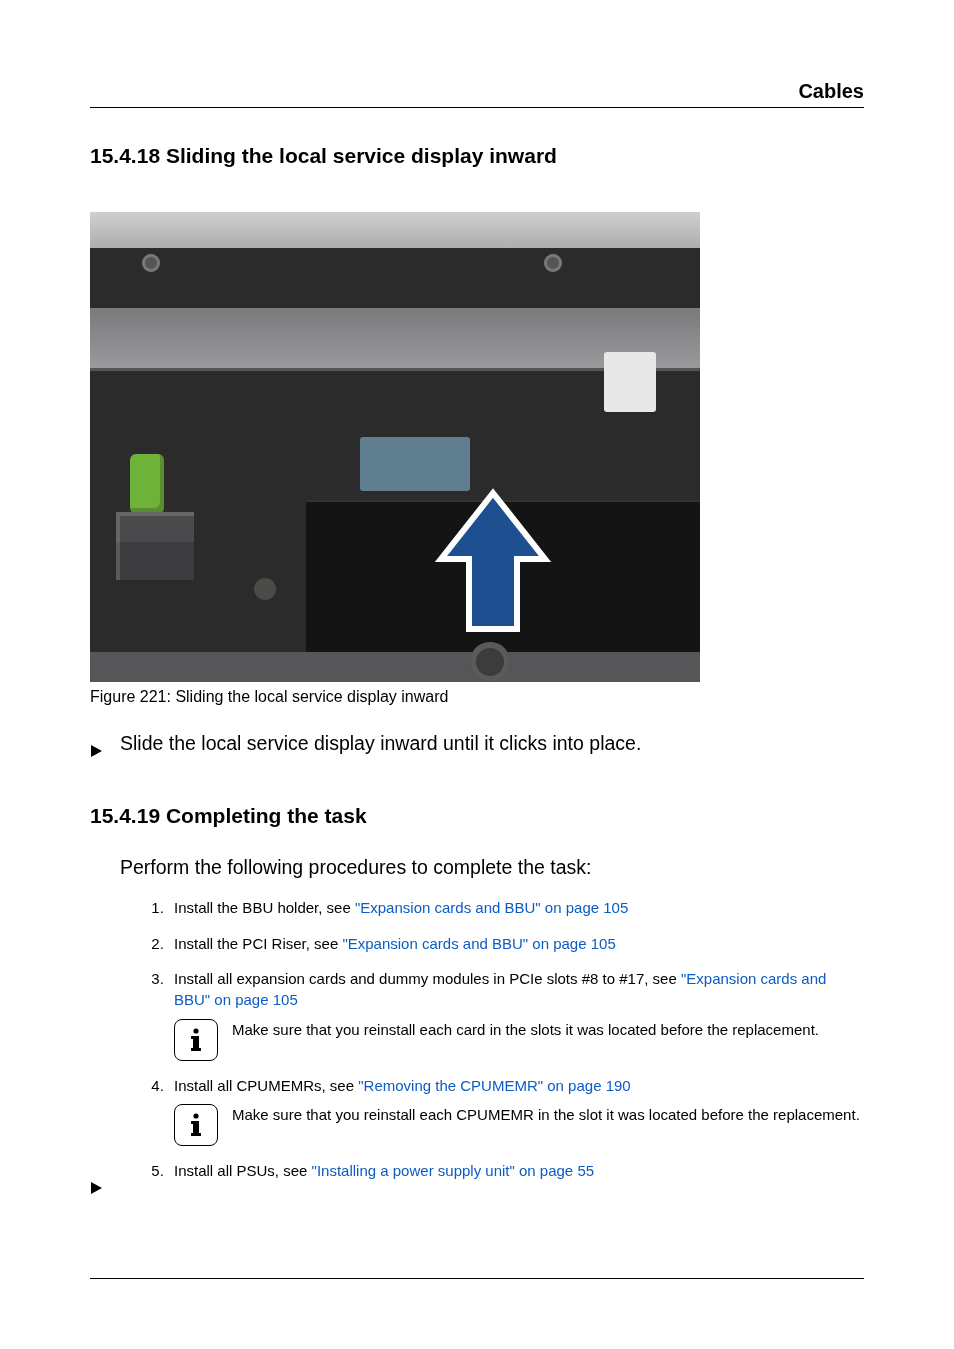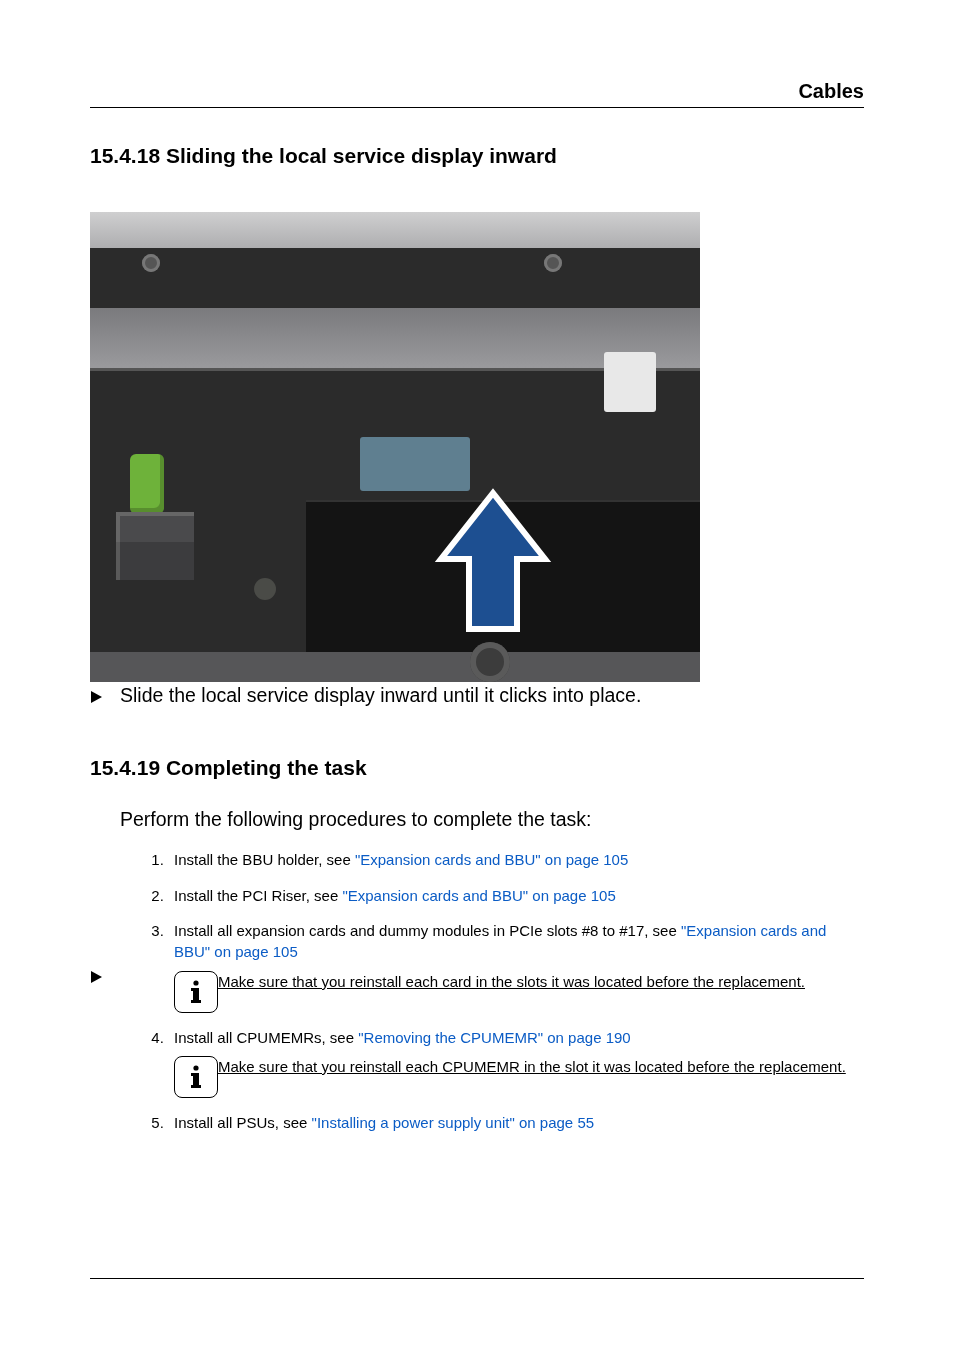--- a/index.html
+++ b/index.html
@@ -83,21 +83,21 @@
     display:flex;
     align-items:center;
     justify-content:center;
   }
   .figure-caption {
     font-size: 16px;
     margin: 6px 0 24px 0;
   }
   .tri-bullet {
     display: flex;
-    align-items: center;
+    align-items: flex-end;
     gap: 16px;
     margin-bottom: 28px;
     font-size: 19.5px;
     line-height: 1.42;
   }
   .tri-bullet .marker {
     flex: 0 0 auto;
     padding-top: 2px;
   }
   .tri-bullet .marker svg { display:block; }
@@ -112,22 +112,22 @@
     margin-bottom: 14px;
     padding-left: 6px;
   }
   a.xref {
     color: #0b5cc5;
     text-decoration: none;
   }
   .note {
     display: flex;
     align-items: flex-start;
+    gap: 14px;
     margin: 8px 0 10px 0;
-    text-decoration: underline;
   }
   .note-icon {
     flex: 0 0 auto;
     width: 42px;
     height: 40px;
     border: 1.6px solid #000;
     border-radius: 8px;
     display: flex;
     align-items: center;
     justify-content: center;
@@ -182,20 +182,23 @@
     <div class="fig-sm-round"></div>
     <div class="fig-box"></div>
     <div class="fig-strip"></div>
     <div class="fig-round"></div>
     <div class="arrow-wrap">
       <svg width="120" height="150" viewBox="0 0 120 150">
         <path d="M60 6 L112 72 L84 72 L84 142 L36 142 L36 72 L8 72 Z" fill="#1d4f91" stroke="#ffffff" stroke-width="6" stroke-linejoin="miter"></path>
       </svg>
     </div>
   </div>
+  <div class="figure-caption">
+    Figure <span>221</span>: <span>Sliding the local service display inward</span>
+  </div>
 
   <div class="tri-bullet">
     <span class="marker">
       <svg width="14" height="14" viewBox="0 0 14 14">
           <path d="M1 1 L12 7 L1 13 Z" fill="#000"></path>
         </svg>
     </span>
     <span class="content">Slide the local service display inward until it clicks into place.</span>
   </div>
 

